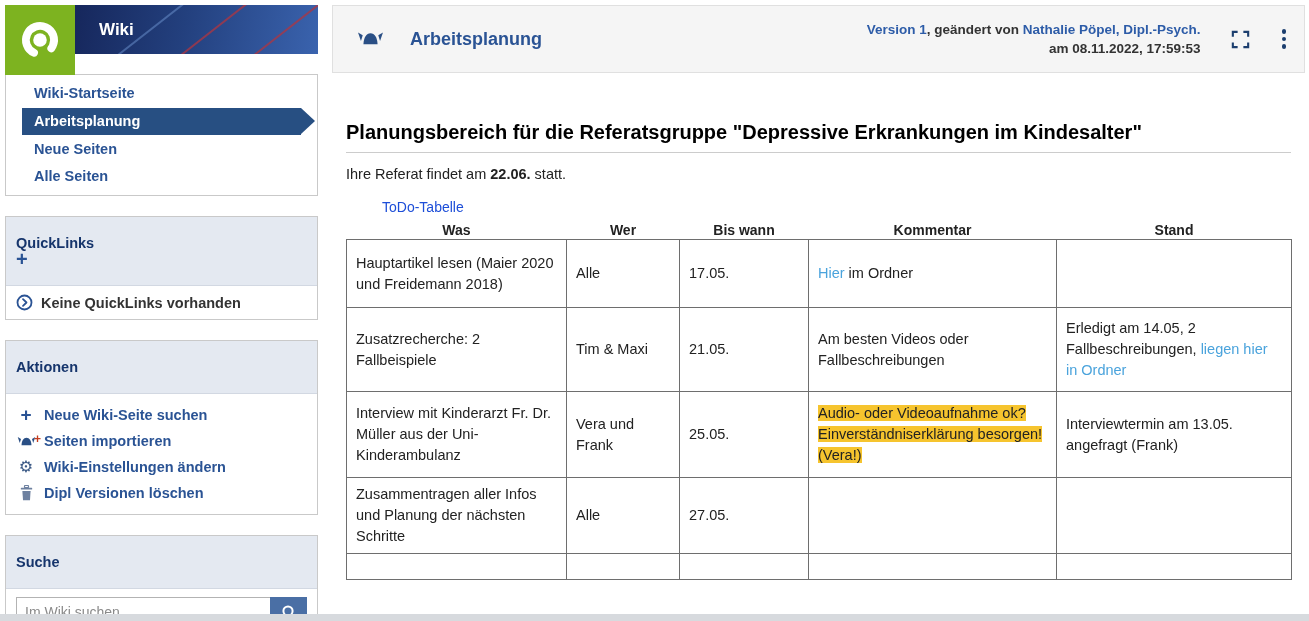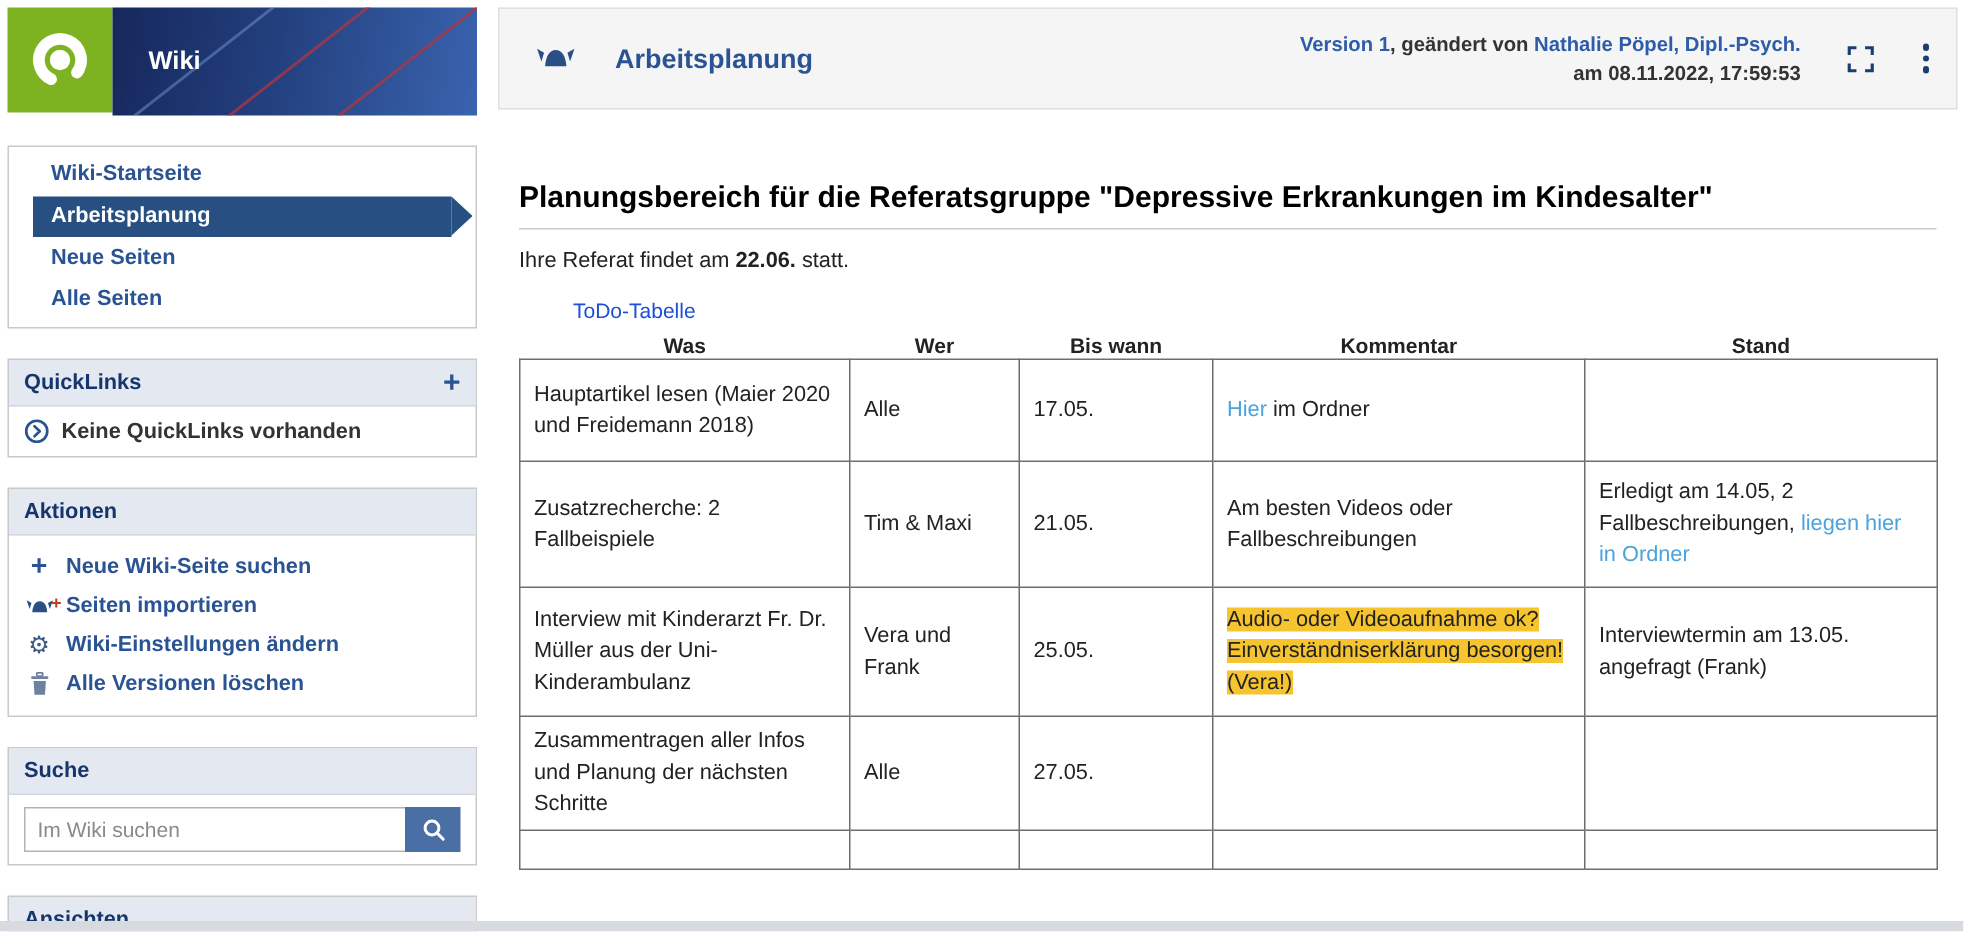--- a/index.html
+++ b/index.html
@@ -8,40 +8,40 @@
     font-family: "Liberation Sans", sans-serif;
     background:#fff;
     position:relative;
     overflow:hidden;
     color:#222;
   }
 
   
   .sidebar { position:absolute; left:5px; top:5px; width:313px; }
 
-  .logo-banner { display:flex; height:72px; }
+  .logo-banner { display:flex; height:49px; }
   .logo-box { width:70px; height:70px; background:#7db320; display:flex; align-items:center; justify-content:center; flex:none; }
   .banner-right { flex:1; position:relative; overflow:hidden;
     background:linear-gradient(100deg,#16275c 0%,#23407e 45%,#3a63ae 100%);
     display:flex; align-items:center; padding-left:24px; }
   .banner-line { position:absolute; width:340px; height:1.5px; background:rgba(176,54,64,.75); transform:rotate(-38deg); }
   .banner-line.l1 { top:28px; right:-60px; }
   .banner-line.l2 { top:46px; right:-110px; }
   .banner-line.l3 { top:10px; right:-20px; background:rgba(120,160,220,.45); height:2px; }
   .banner-title { color:#fff; font-size:17px; font-weight:600; position:relative; z-index:2; }
 
   .nav-box { margin-top:20px; border:1px solid #c9c9c9; background:#fff; padding:5px 16px; }
   .nav-item { display:block; padding:3px 12px; color:#2a5394; font-size:14.5px; font-weight:600; line-height:21px; text-decoration:none; cursor:pointer; }
   .nav-item.selected { background:#274f82; color:#fff; position:relative; margin:1px 0; padding-top:3px; padding-bottom:3px; }
   .nav-item.selected::after { content:""; position:absolute; right:-14px; top:0;
     border-top:13.5px solid transparent; border-bottom:13.5px solid transparent; border-left:14px solid #274f82; }
 
   .panel { margin-top:20px; border:1px solid #c9c9c9; background:#fff; }
-  .panel-header { background:#e4e9f1; color:#16356c; font-weight:700; font-size:14.5px; padding:7px 10px;
-    display:flex; justify-content:space-between; align-items:flex-end; border-bottom:1px solid #d2d8e2; }
+  .panel-header { background:#e4e9f1; color:#16356c; font-weight:700; font-size:14.5px; padding:18px 10px;
+    display:flex; justify-content:space-between; align-items:flex-start; border-bottom:1px solid #d2d8e2;flex-direction:column; }
   .panel-add { color:#2a5394; font-size:20px; font-weight:700; line-height:16px; cursor:pointer; }
   .panel-body { padding:8px 10px; }
 
   .ql-empty { display:flex; align-items:center; gap:8px; font-size:14.5px; font-weight:600; color:#333; }
 
   .action-item { display:flex; align-items:center; gap:8px; color:#2a5394; font-size:14.5px; font-weight:600; line-height:22px; padding:2px 0; cursor:pointer; }
   .action-icon { width:20px; display:flex; justify-content:center; flex:none; }
   .plus-glyph { color:#2a5394; font-size:19px; font-weight:700; line-height:18px; }
   .gear-glyph { font-family:"DejaVu Sans", sans-serif; color:#3c5a86; font-size:16px; line-height:18px; }
   .import-wrap { position:relative; }
@@ -159,21 +159,21 @@
         <span>Wiki-Einstellungen ändern</span>
       </div>
       <div class="action-item">
         <span class="action-icon">
           <svg width="13" height="16" viewBox="0 0 13 16">
             <rect x="4.5" y="0.5" width="4" height="2.2" rx="0.8" fill="none" stroke="#6e81a0" stroke-width="1.2"></rect>
             <rect x="0.8" y="2.8" width="11.4" height="1.8" rx="0.6" fill="#6e81a0"></rect>
             <path d="M2.4 6 H10.6 L10 15.2 H3 Z" fill="#6e81a0"></path>
           </svg>
         </span>
-        <span>Alle Versionen löschen</span>
+        <span>Dipl Versionen löschen</span>
       </div>
     </div>
   </div>
 
   <div class="panel">
     <div class="panel-header">
       <span>Suche</span>
     </div>
     <div class="panel-body">
       <div class="search-row">

